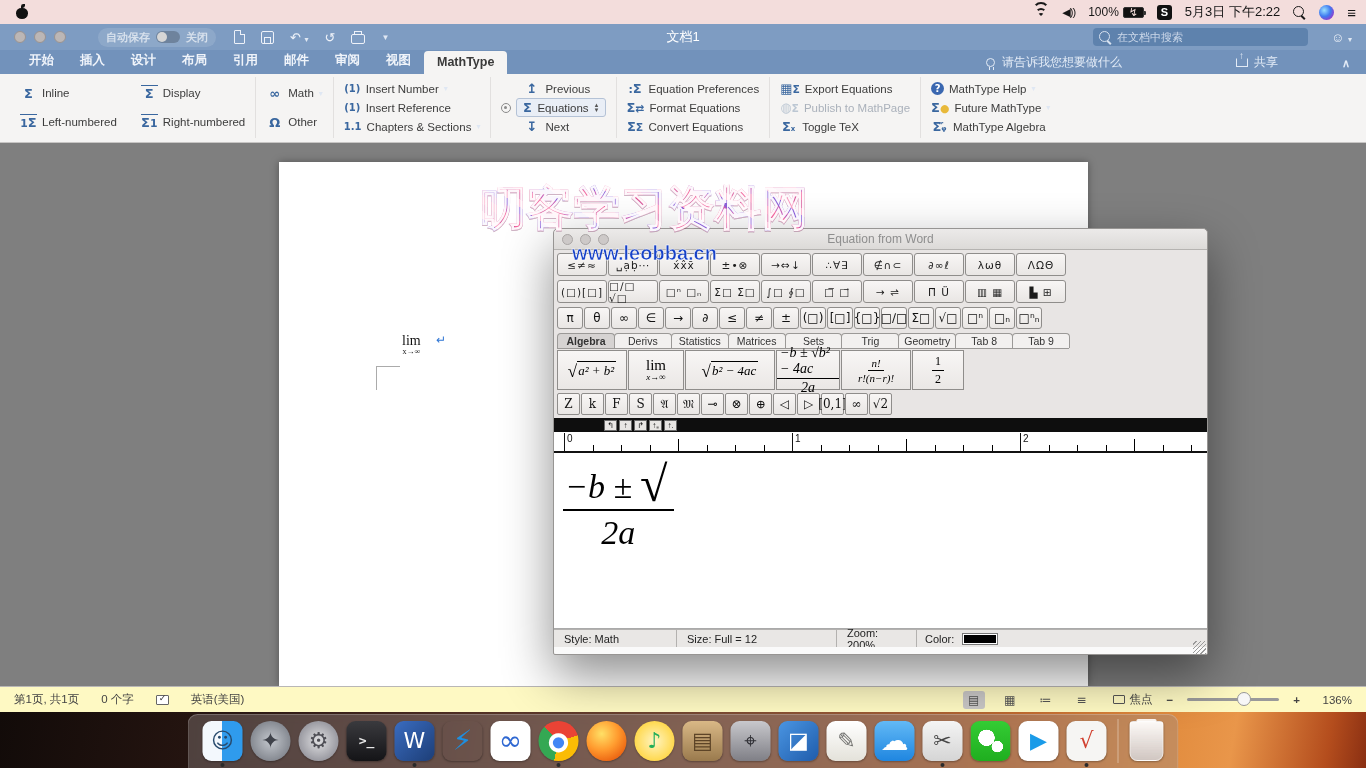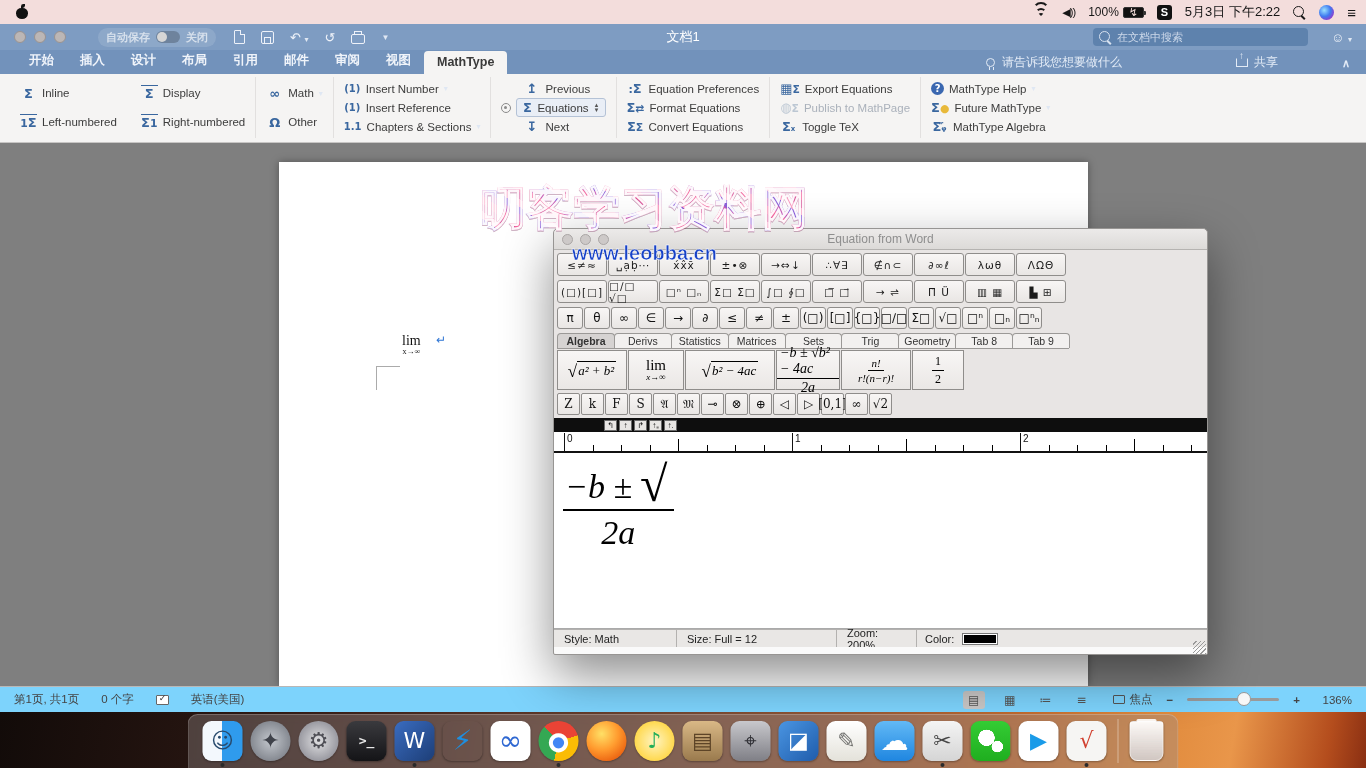--- a/index.html
+++ b/index.html
@@ -87,21 +87,21 @@
 
   
   .docarea{position:relative;height:543px;background:#7f7f7f;overflow:hidden;}
   .page{position:absolute;left:279px;top:19px;width:809px;height:524px;background:#fff;box-shadow:0 0 8px rgba(0,0,0,.35);}
   .cornermark{position:absolute;left:97px;top:204px;width:24px;height:24px;border-left:1px solid #ababab;border-top:1px solid #ababab;}
   .inline-eq{position:absolute;left:123px;top:172px;font-family:"Liberation Serif",serif;color:#111;text-align:center;}
   .inline-eq .l1{font-size:14px;line-height:13px;}
   .inline-eq .l2{font-size:8px;}
   .pilcrow{position:absolute;left:157px;top:171px;color:#2e75d4;font-size:12px;}
   
-  .wstatus{height:26px;background:#7dd3fc;border-top:1px solid #b9b7b6;display:flex;align-items:center;padding:0 14px;font-size:11.5px;color:#444;gap:22px;}
+  .wstatus{height:26px;background:#fef9c3;border-top:1px solid #b9b7b6;display:flex;align-items:center;padding:0 14px;font-size:11.5px;color:#444;gap:22px;}
   .spell{width:13px;height:10px;border:1px solid #666;border-radius:1px;position:relative;background:#fff;}
   .spell::after{content:'✓';position:absolute;left:2px;top:-3px;font-size:9px;color:#333;}
   .wsright{margin-left:auto;display:flex;align-items:center;gap:14px;}
   .viewic{width:22px;height:18px;display:flex;align-items:center;justify-content:center;font-size:12px;color:#555;border-radius:3px;font-family:"DejaVu Sans",sans-serif;}
   .viewic.active{background:#c9c7c6;}
   .focusic{width:12px;height:9px;border:1.2px solid #555;border-radius:1px;}
   .zoomtrack{width:92px;height:3px;background:#9a9a9a;border-radius:2px;position:relative;}
   .zoomknob{position:absolute;left:54%;top:-6px;width:14px;height:14px;border-radius:50%;background:#f8f8f8;border:1px solid #999;}
   .zoompct{width:38px;text-align:right;}
 

